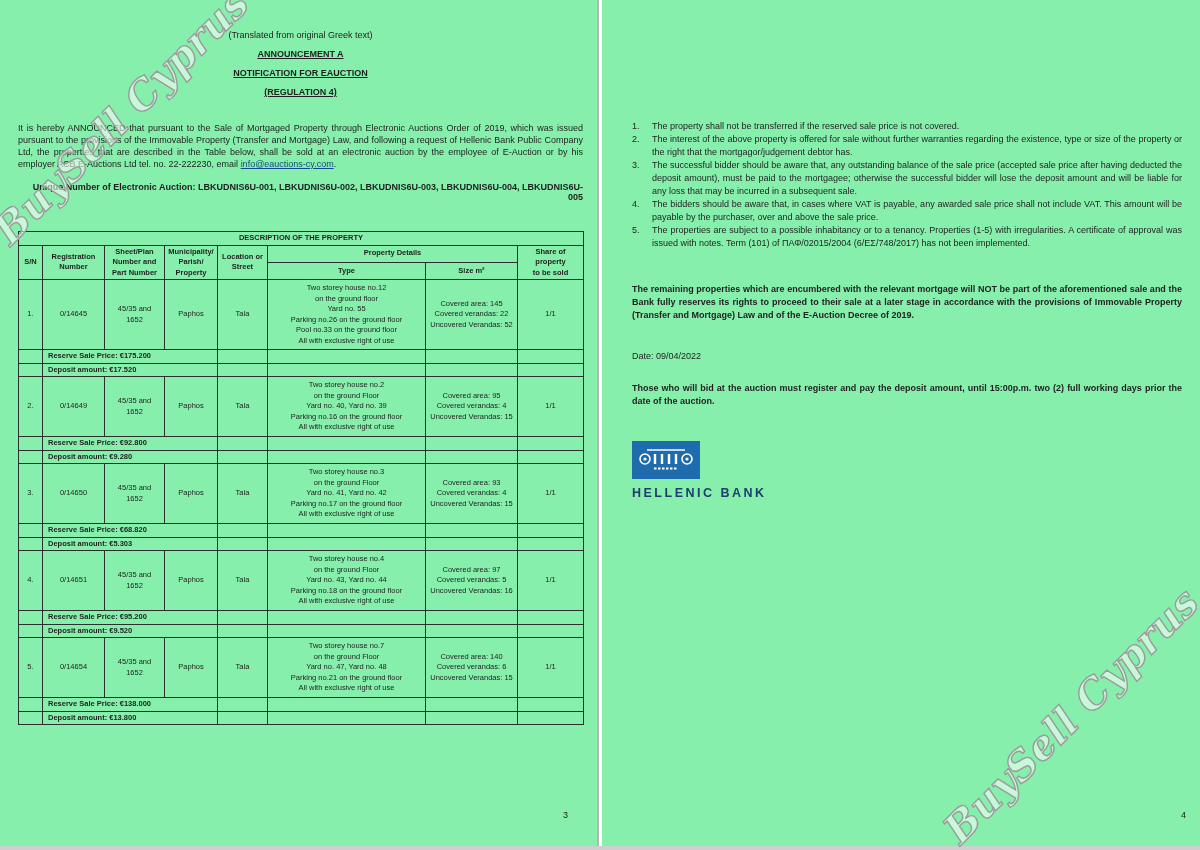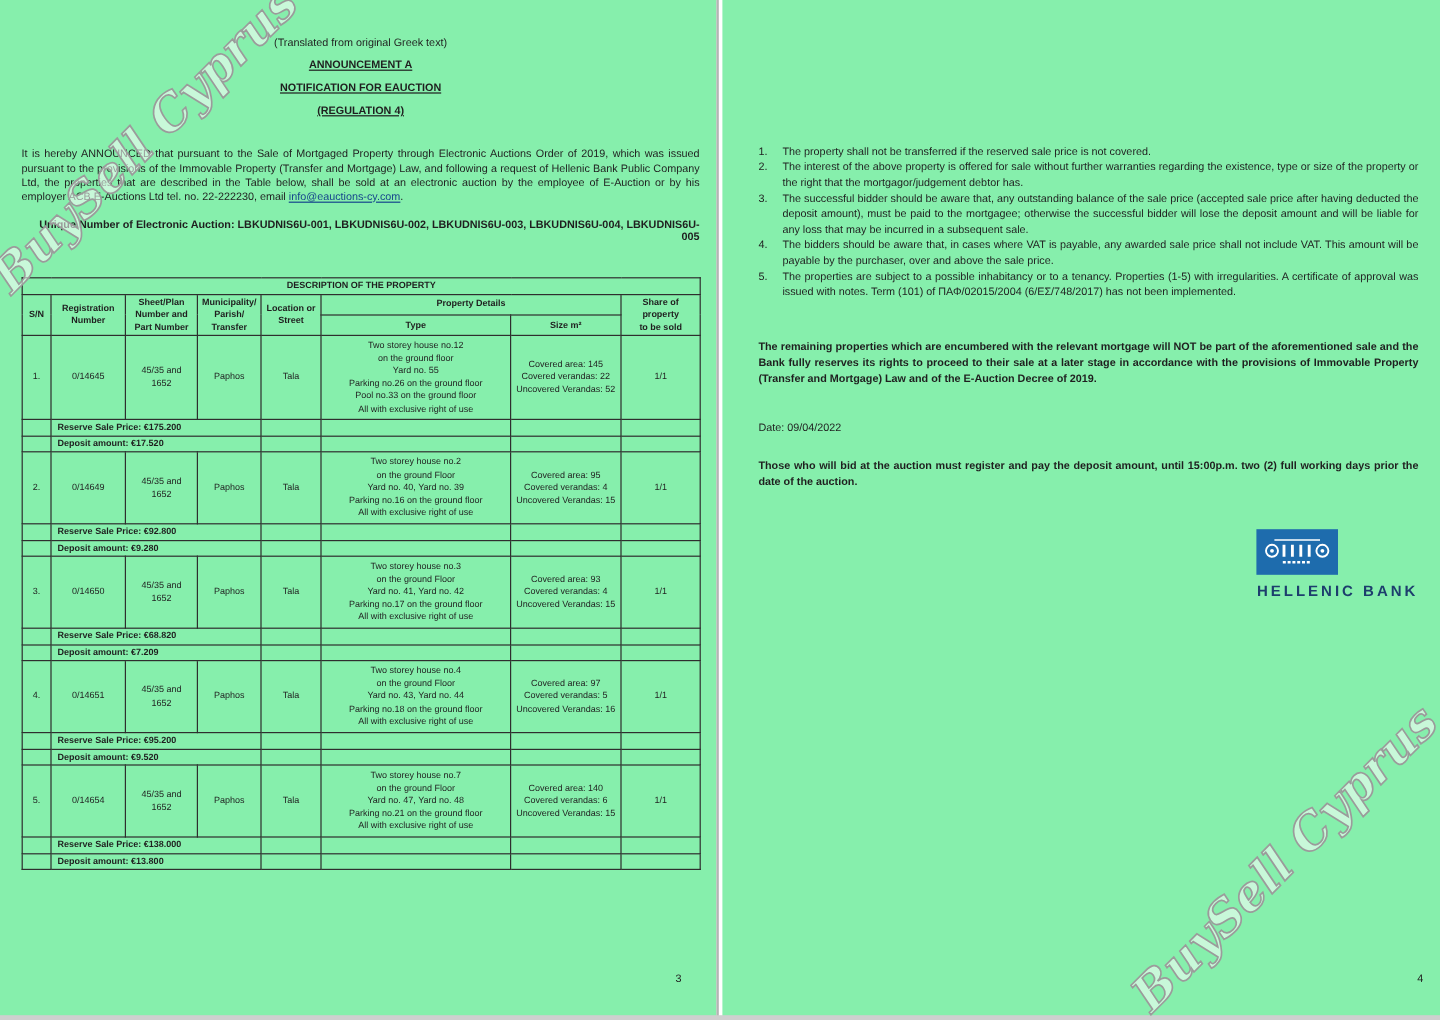--- a/index.html
+++ b/index.html
@@ -41,21 +41,21 @@
   
   .rp-content { padding:120px 18px 0 30px; }
   .num-list { margin-bottom:33px; }
   .num-item { display:flex; font-size:9px; line-height:13px; }
   .num-item .num { width:20px; flex:0 0 20px; }
   .num-item .txt { flex:1; text-align:justify; }
   .bold-para { font-size:9px; line-height:13px; font-weight:bold; text-align:justify; margin-bottom:29px; }
   .date-line { font-size:9px; margin-bottom:21px; }
   .info-para { font-size:9px; line-height:13px; font-weight:bold; text-align:justify; margin-bottom:10px; }
   .bid-para  { font-size:9px; line-height:13px; font-weight:bold; text-align:justify; }
-  .bank-block { margin-top:33px; display:flex; flex-direction:column; align-items:flex-end; }
+  .bank-block { margin-top:33px; display:flex; flex-direction:column; align-items:flex-start; }
   .bank-inner { display:flex; flex-direction:column; align-items:flex-start; }
   .bank-logo-box { width:68px; height:38px; background:#1e6cad; display:flex; align-items:center; justify-content:center; }
   .bank-name { margin-top:7px; font-size:12.5px; font-weight:bold; letter-spacing:2.5px; color:#1d3e6d; white-space:nowrap; }
 
   .page-num { position:absolute; font-size:9px; color:#1f1f1f; }
   .page-num.left  { left:563px;  top:810px; }
   .page-num.right { left:1181px; top:810px; }
 
   
   .watermark {
@@ -99,21 +99,21 @@
       </tr>
       <tr class="tbl-head">
         <th rowspan="2">S/N</th>
         <th rowspan="2">Registration
 Number</th>
         <th rowspan="2">Sheet/Plan
 Number and
 Part Number</th>
         <th rowspan="2">Municipality/
 Parish/
-Transfer</th>
+Property</th>
         <th rowspan="2">Location or
 Street</th>
         <th colspan="2">Property Details</th>
         <th rowspan="2">Share of
 property
 to be sold</th>
       </tr>
       <tr class="tbl-head">
         <th>Type</th>
         <th>Size m²</th>
@@ -208,21 +208,21 @@
       <tr class="price-row">
         <td></td>
         <td colspan="3" class="price-cell">Reserve Sale Price: €68.820</td>
         <td></td>
             <td></td>
             <td></td>
             <td></td>
       </tr>
       <tr class="price-row">
         <td></td>
-        <td colspan="3" class="price-cell">Deposit amount: €7.209</td>
+        <td colspan="3" class="price-cell">Deposit amount: €5.303</td>
         <td></td>
             <td></td>
             <td></td>
             <td></td>
       </tr>
 
       <tr class="row-main">
         <td>4.</td>
         <td>0/14651</td>
         <td>45/35 and

